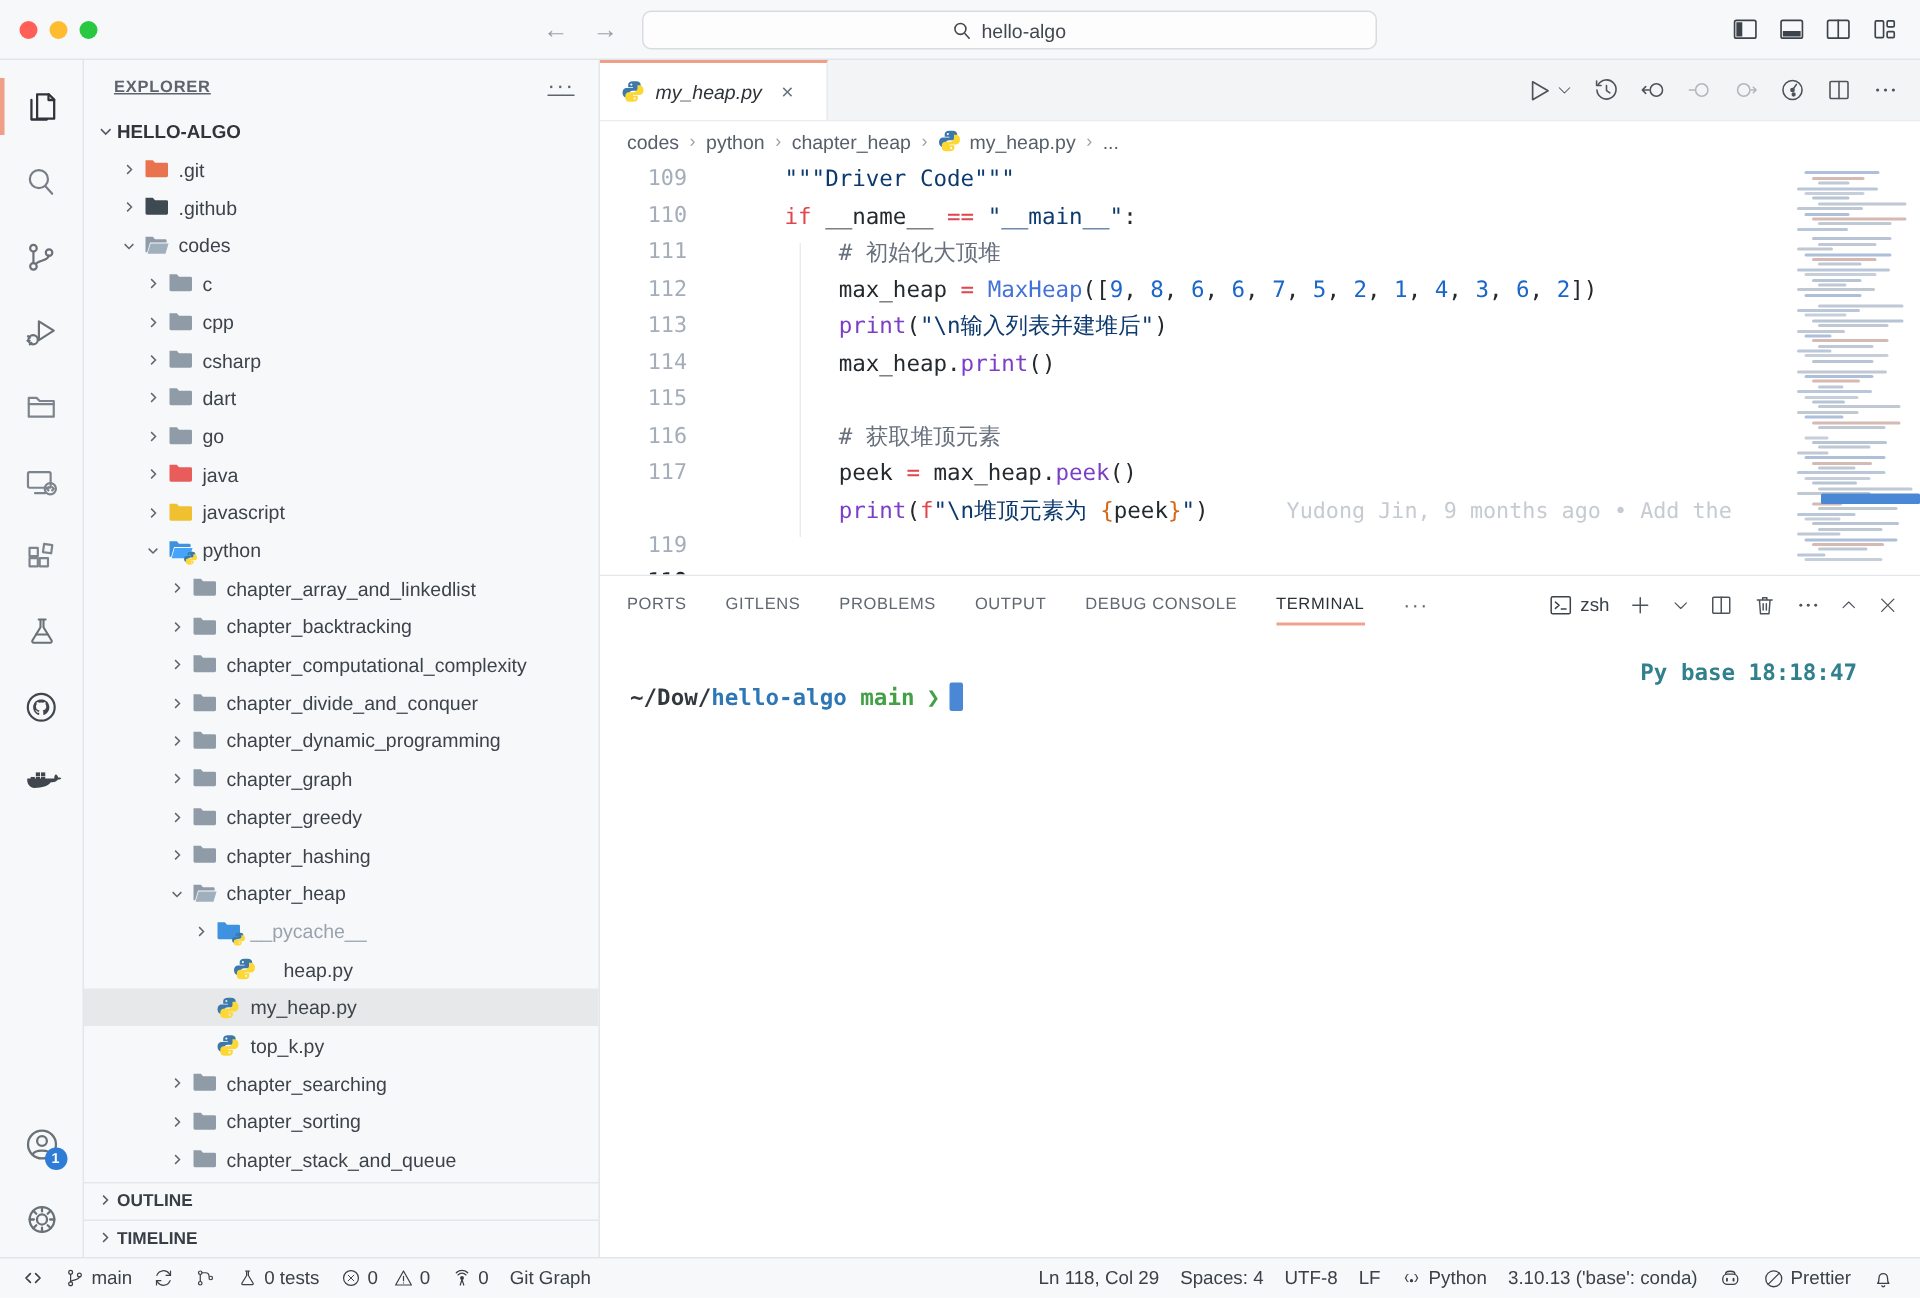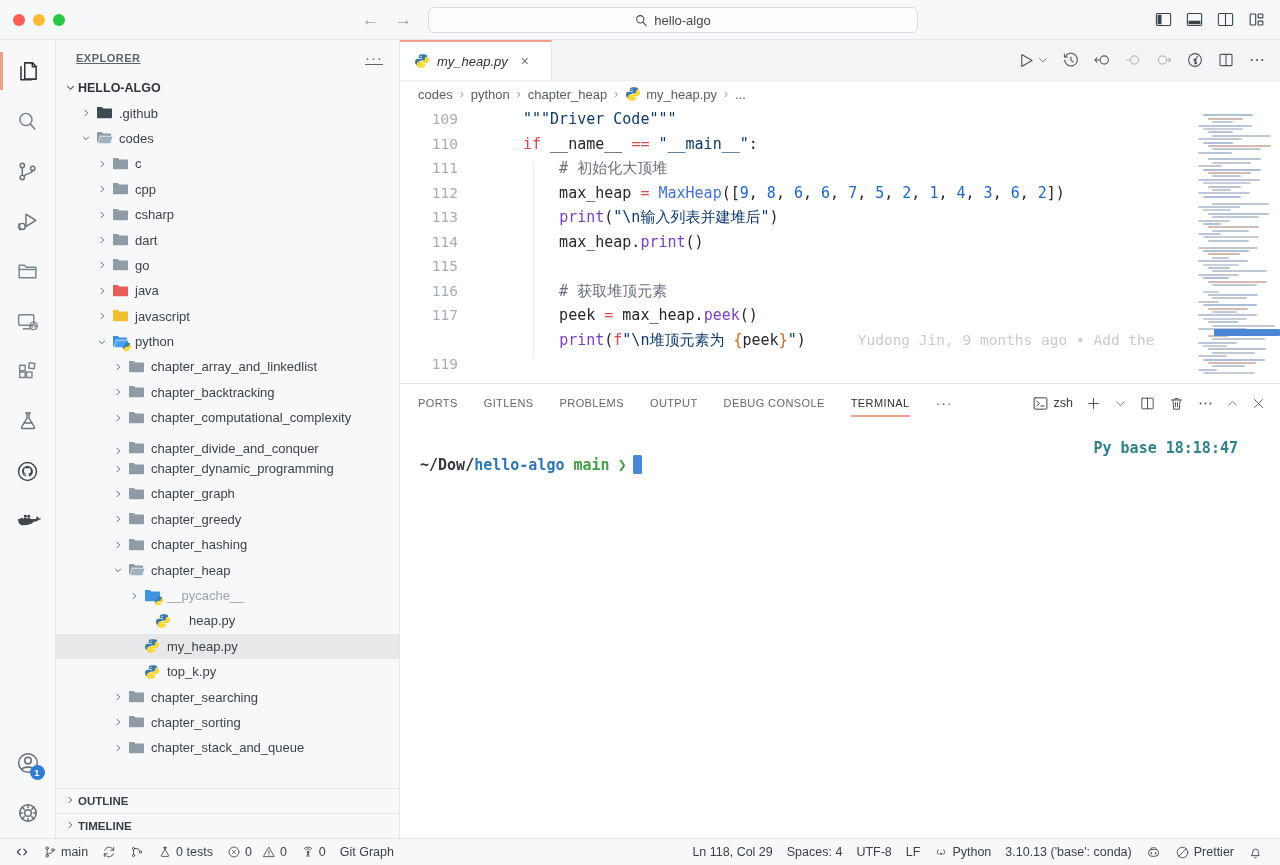--- a/index.html
+++ b/index.html
@@ -286,20 +286,33 @@
             <span>HELLO-ALGO</span>
           </div>
           <div class="tree-row" style="padding-left: 22px;">
             <span class="chev">
               <svg width="10" height="10" viewBox="0 0 24 24" fill="none" stroke="#60666e" stroke-width="2.4">
                 <path d="M9 5l7 7-7 7"></path>
               </svg>
             </span>
             <span class="ficon">
               <svg width="17" height="15" viewBox="0 0 18 16">
+                <path fill="#e8734e" d="M1 2h5.2l1.6 1.7H16a1 1 0 0 1 1 1V13a1 1 0 0 1-1 1H2a1 1 0 0 1-1-1z"></path>
+              </svg>
+            </span>
+            <span>.git</span>
+          </div>
+          <div class="tree-row" style="padding-left: 22px;">
+            <span class="chev">
+              <svg width="10" height="10" viewBox="0 0 24 24" fill="none" stroke="#60666e" stroke-width="2.4">
+                <path d="M9 5l7 7-7 7"></path>
+              </svg>
+            </span>
+            <span class="ficon">
+              <svg width="17" height="15" viewBox="0 0 18 16">
                 <path fill="#3e4a52" d="M1 2h5.2l1.6 1.7H16a1 1 0 0 1 1 1V13a1 1 0 0 1-1 1H2a1 1 0 0 1-1-1z"></path>
               </svg>
             </span>
             <span>.github</span>
           </div>
           <div class="tree-row" style="padding-left: 22px;">
             <span class="chev">
               <svg width="10" height="10" viewBox="0 0 24 24" fill="none" stroke="#60666e" stroke-width="2.4">
                 <path d="M5 9l7 7 7-7"></path>
               </svg>
@@ -455,21 +468,21 @@
                 <path d="M9 5l7 7-7 7"></path>
               </svg>
             </span>
             <span class="ficon">
               <svg width="17" height="15" viewBox="0 0 18 16">
                 <path fill="#8f9ca8" d="M1 2h5.2l1.6 1.7H16a1 1 0 0 1 1 1V13a1 1 0 0 1-1 1H2a1 1 0 0 1-1-1z"></path>
               </svg>
             </span>
             <span>chapter_computational_complexity</span>
           </div>
-          <div class="tree-row" style="padding-left: 54px; align-items: flex-end;">
+          <div class="tree-row" style="padding-left: 54px;">
             <span class="chev">
               <svg width="10" height="10" viewBox="0 0 24 24" fill="none" stroke="#60666e" stroke-width="2.4">
                 <path d="M9 5l7 7-7 7"></path>
               </svg>
             </span>
             <span class="ficon">
               <svg width="17" height="15" viewBox="0 0 18 16">
                 <path fill="#8f9ca8" d="M1 2h5.2l1.6 1.7H16a1 1 0 0 1 1 1V13a1 1 0 0 1-1 1H2a1 1 0 0 1-1-1z"></path>
               </svg>
             </span>

